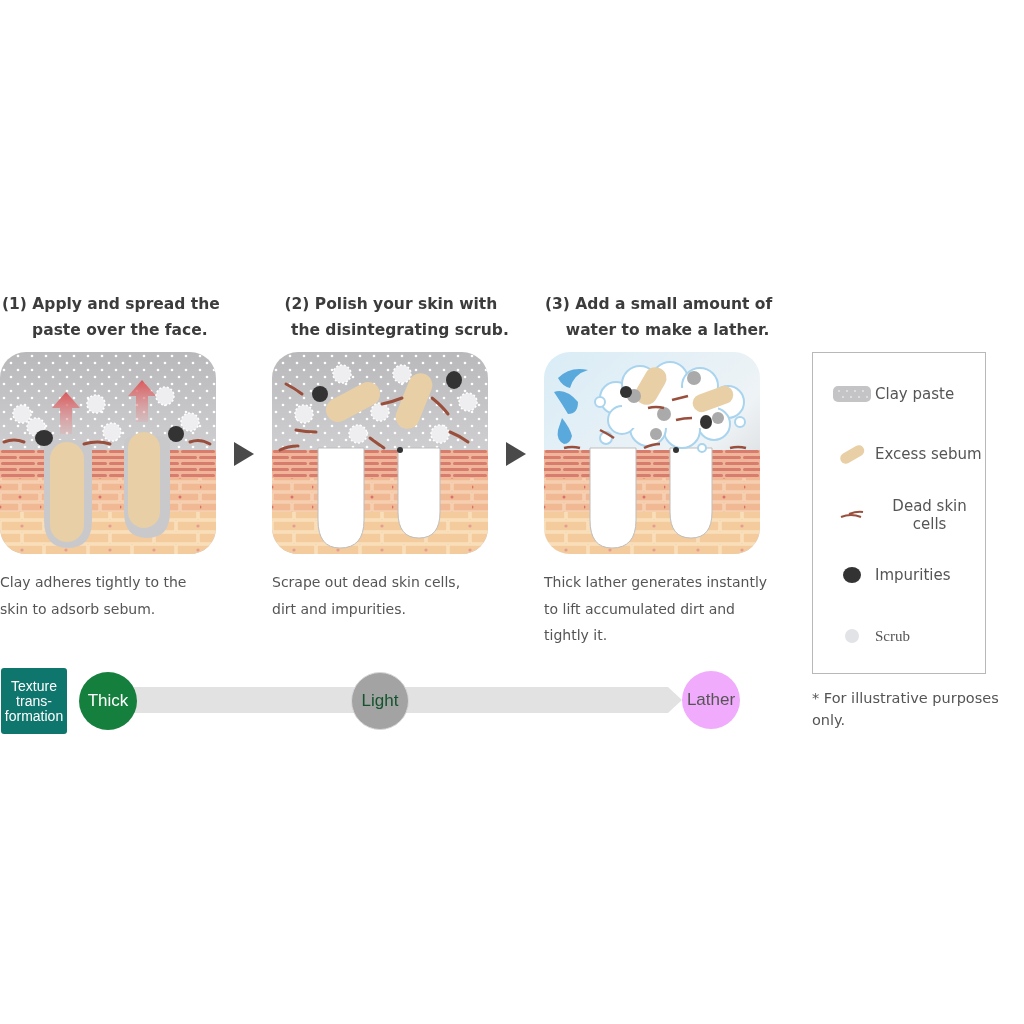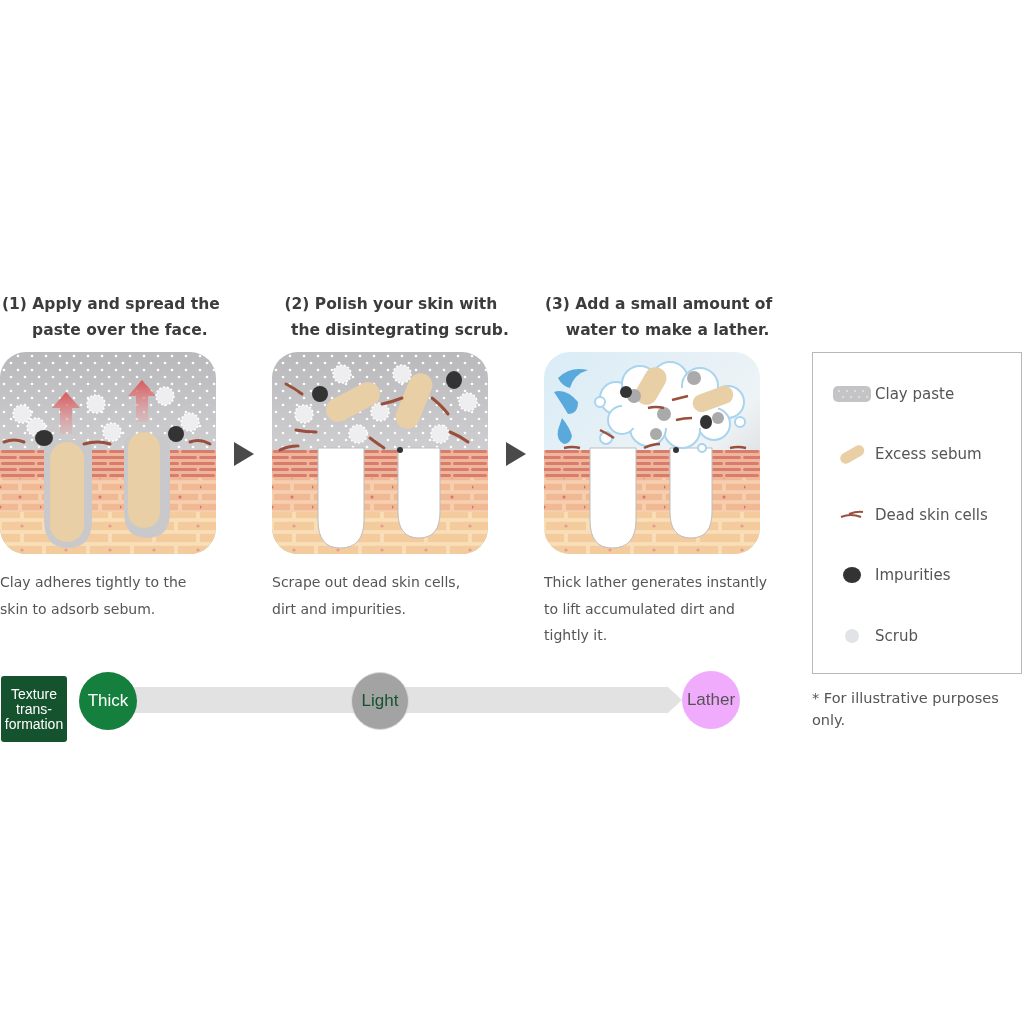--- a/index.html
+++ b/index.html
@@ -3,26 +3,26 @@
 <meta charset="utf-8">
 <style>
   html,body{margin:0;padding:0;background:#ffffff;}
   body{width:1024px;height:1024px;position:relative;overflow:hidden;font-family:"DejaVu Sans",sans-serif;color:#444;}
   .step-title{position:absolute;font-size:15.5px;font-weight:bold;color:#3c3c3c;line-height:26px;white-space:nowrap;text-align:center;}
   .step-title .l2{display:block;padding-left:18px;}
   .panel{position:absolute;top:352px;width:216px;height:202px;border-radius:26px;overflow:hidden;}
   .panel svg{display:block;}
   .desc{position:absolute;top:569px;font-size:14px;color:#555;line-height:26.5px;white-space:nowrap;}
   .arrow{position:absolute;width:0;height:0;border-top:12px solid transparent;border-bottom:12px solid transparent;border-left:20px solid #4a4a4a;}
-  .legend{position:absolute;left:812px;top:352px;width:210px;height:322px;border:1.5px solid #b8b8b8;box-sizing:border-box;text-align:center;}
+  .legend{position:absolute;left:812px;top:352px;width:174px;height:322px;border:1.5px solid #b8b8b8;box-sizing:border-box;text-align:center;}
   .legend-item{position:absolute;left:16px;height:30px;display:flex;align-items:center;}
   .legend-item .sw{width:46px;height:30px;display:flex;align-items:center;justify-content:center;}
   .legend-item .lbl{font-size:15px;color:#555;margin-left:0;}
   .note{position:absolute;left:812px;top:687px;font-size:14.5px;color:#555;line-height:22px;width:205px;}
-  .tx-badge{position:absolute;left:1px;top:668px;width:66px;height:66px;background:#14532d;border-radius:3px;color:#fff;font-family:"Liberation Sans",sans-serif;font-size:14px;line-height:15px;text-align:center;display:flex;flex-direction:column;justify-content:center;margin-top:8px;}
+  .tx-badge{position:absolute;left:1px;top:668px;width:66px;height:66px;background:#0f766e;border-radius:3px;color:#fff;font-family:"Liberation Sans",sans-serif;font-size:14px;line-height:15px;text-align:center;display:flex;flex-direction:column;justify-content:center;}
   .tx-bar{position:absolute;left:108px;top:687px;width:560px;height:26px;background:#e2e2e2;}
   .tx-bar-tip{position:absolute;left:668px;top:687px;width:0;height:0;border-top:13px solid transparent;border-bottom:13px solid transparent;border-left:14px solid #e2e2e2;}
   .tx-circle{position:absolute;border-radius:50%;display:flex;align-items:center;justify-content:center;font-family:"Liberation Sans",sans-serif;font-size:17px;}
 </style>
 </head>
 <body>
 
 <div class="step-title" style="left:2px;top:291px;">
   <span>(1) Apply and spread the</span>
   <span class="l2">paste over the face.</span>
@@ -254,21 +254,21 @@
     <span class="lbl">Dead skin cells</span>
   </div>
   <div class="legend-item" style="top:207px;">
     <span class="sw">
       <svg width="22" height="20">
           <ellipse cx="11" cy="10" rx="9" ry="8" fill="#333"></ellipse>
         </svg>
     </span>
     <span class="lbl">Impurities</span>
   </div>
-  <div class="legend-item" style="top:268px;">
+  <div class="legend-item" style="top:268px;font-family:Liberation Serif, serif;">
     <span class="sw">
       <svg width="22" height="20">
           <circle cx="11" cy="10" r="7" fill="#e2e3e6"></circle>
         </svg>
     </span>
     <span class="lbl">Scrub</span>
   </div>
 </div>
 
 <div class="note">* For illustrative purposes only.</div>

